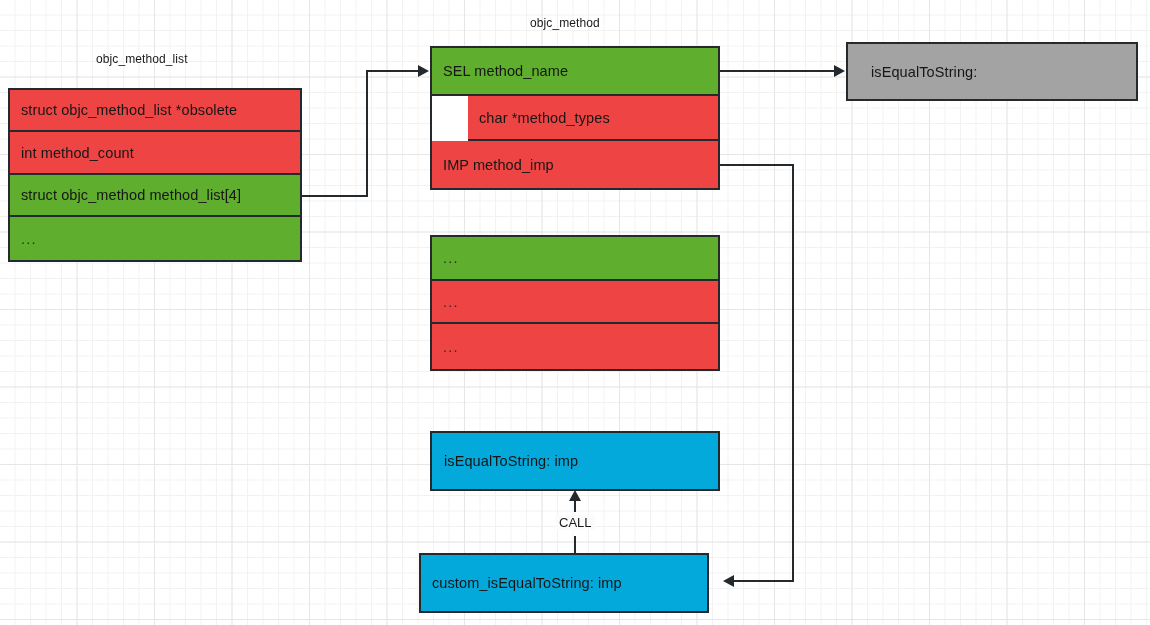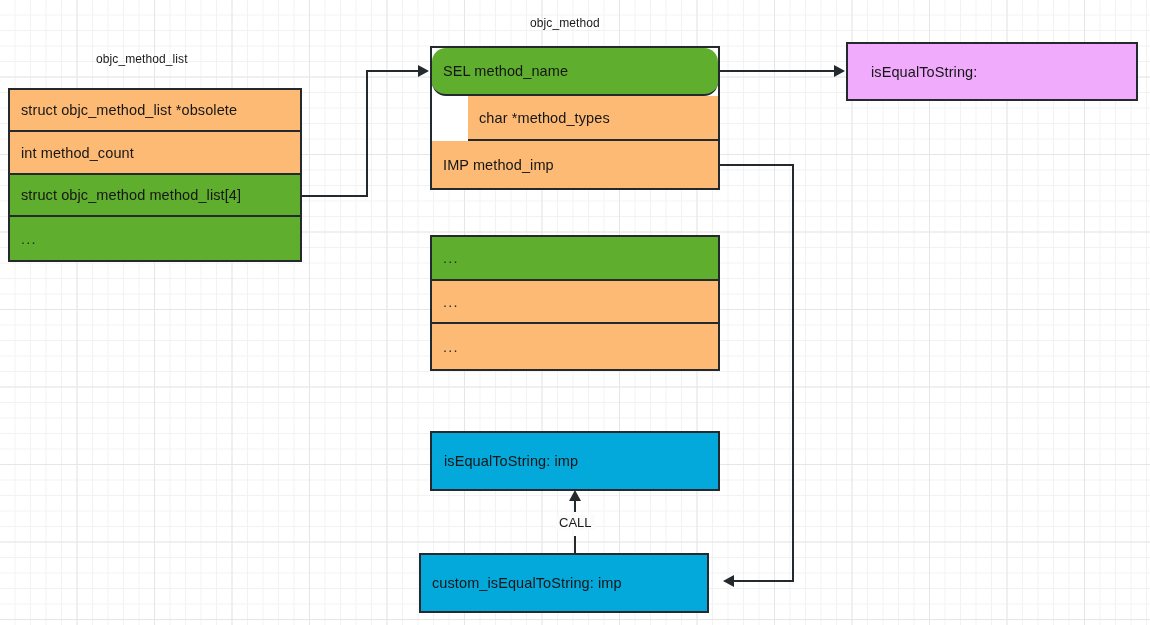--- a/index.html
+++ b/index.html
@@ -51,23 +51,23 @@
     align-items: center;
     padding-left: 11px;
     font-size: 14.5px;
     color: #161616;
     white-space: nowrap;
     letter-spacing: 0.1px;
     border-bottom: 2px solid #24292e;
   }
   .struct-row:last-child { border-bottom: none; }
   .row-green  { background: #5FAE2D; }
-  .row-yellow { background: #fdba74; }
+  .row-yellow { background: #ef4444; }
   .row-blue   { background: #03A9DB; }
-  .row-orange { background: #f0abfc; padding-left: 23px; }
+  .row-orange { background: #a3a3a3; padding-left: 23px; }
   .ellipsis {
     font-size: 14.5px;
     letter-spacing: 1.2px;
     color: #2b2b2b;
   }
 
   .conn {
     position: absolute;
     background: #24292e;
   }
@@ -114,21 +114,21 @@
   <div class="title-label" style="left:530px; top:16px;">objc_method</div>
 
   <div class="struct-box" style="left:8px; top:88px; width:294px; height:174px;">
     <div class="struct-row row-yellow" style="height:43px;">struct objc_method_list *obsolete</div>
     <div class="struct-row row-yellow" style="height:44px;text-align:right;">int method_count</div>
     <div class="struct-row row-green" style="height:43px;">struct objc_method method_list[4]</div>
     <div class="struct-row row-green ellipsis" style="height:44px;">...</div>
   </div>
 
   <div class="struct-box" style="left:430px; top:46px; width:290px; height:144px;">
-    <div class="struct-row row-green" style="height:49px;border-radius:14px;">SEL method_name</div>
+    <div class="struct-row row-green" style="height:49px;">SEL method_name</div>
     <div class="struct-row row-yellow" style="height:47px;margin-left:36px;">char *method_types</div>
     <div class="struct-row row-yellow" style="height:48px;">IMP method_imp</div>
   </div>
 
   <div class="struct-box" style="left:430px; top:235px; width:290px; height:136px;">
     <div class="struct-row row-green ellipsis" style="height:45px;">...</div>
     <div class="struct-row row-yellow ellipsis" style="height:45px;">...</div>
     <div class="struct-row row-yellow ellipsis" style="height:46px;">...</div>
   </div>
 

